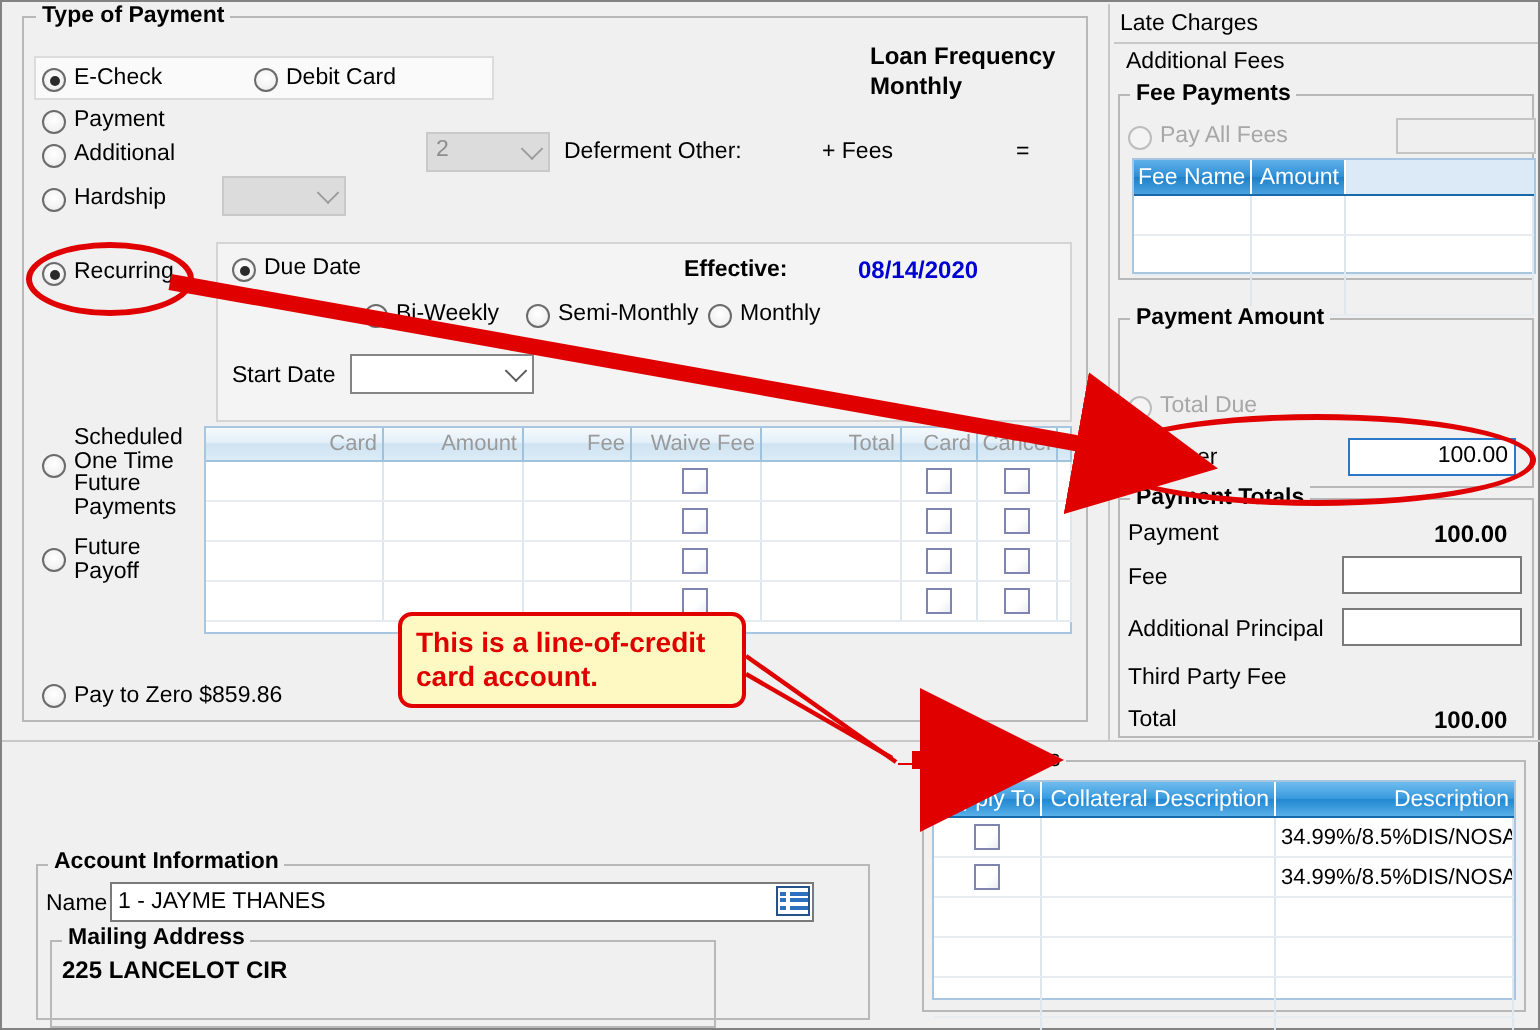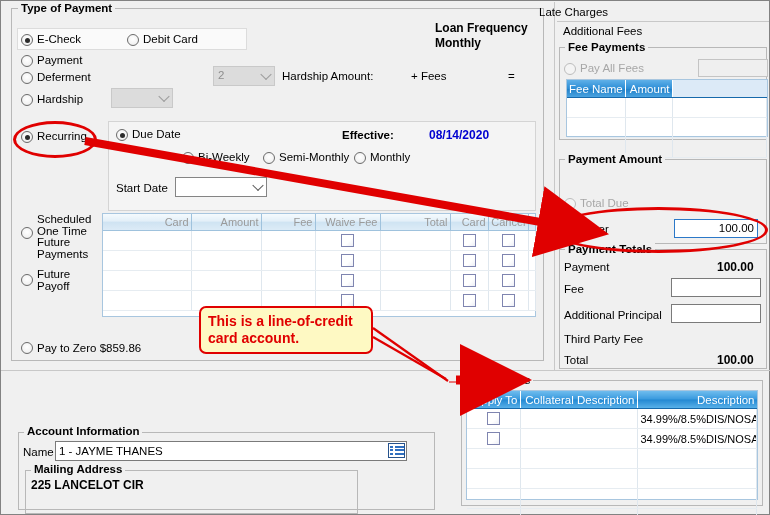--- a/index.html
+++ b/index.html
@@ -112,37 +112,37 @@
     <span class="rdot"></span>
     <span class="rlabel">Debit Card</span>
   </div>
 
   <div class="radio" style="left:20px;top:53px;">
     <span class="rdot"></span>
     <span class="rlabel">Payment</span>
   </div>
   <div class="radio" style="left:20px;top:70px;">
     <span class="rdot"></span>
-    <span class="rlabel">Deferment</span>
+    <span class="rlabel">Additional</span>
   </div>
   <div class="radio" style="left:20px;top:92px;text-align:center;">
     <span class="rdot"></span>
     <span class="rlabel">Hardship</span>
   </div>
 
   <div class="combo dis" style="left:212px;top:65px;width:62px;height:20px;">
     <span>2</span>
     <span class="chev"></span>
   </div>
   <div class="combo dis" style="left:110px;top:87px;width:62px;height:20px;">
     <span></span>
     <span class="chev"></span>
   </div>
 
-  <div class="lbl" style="left:281px;top:69px;">Hardship Amount:</div>
+  <div class="lbl" style="left:281px;top:69px;">Deferment Other:</div>
   <div class="lbl" style="left:410px;top:69px;">+ Fees</div>
   <div class="lbl" style="left:507px;top:69px;">=</div>
 
   <div class="lbl b" style="left:434px;top:20px;font-size:12px;">Loan Frequency</div>
   <div class="lbl b" style="left:434px;top:35px;font-size:12px;">Monthly</div>
 
   <div class="radio" style="left:20px;top:129px;">
     <span class="rdot on"></span>
     <span class="rlabel">Recurring</span>
   </div>
@@ -255,21 +255,21 @@
           <td class="ctr"><span class="cbx" style="display:inline-block;vertical-align:-2px;"></span></td>
           <td class="ctr"><span class="cbx" style="display:inline-block;vertical-align:-2px;"></span></td>
           <td></td>
         </tr>
       </tbody>
     </table>
   </div>
 
   <div class="vdiv" style="left:553px;top:1px;height:368px;"></div>
 
-  <div class="lbl" style="left:538px;top:5px;">Late Charges</div>
+  <div class="lbl" style="left:559px;top:5px;">Late Charges</div>
   <div class="hdiv" style="left:556px;top:20px;width:212px;"></div>
   <div class="lbl" style="left:562px;top:24px;">Additional Fees</div>
 
   <div class="groupbox" style="left:558px;top:46px;width:208px;height:93px;"></div>
   <div class="grouplabel" style="left:564px;top:40px;">Fee Payments</div>
 
   <div class="radio" style="left:563px;top:61px;">
     <span class="rdot dis"></span>
     <span class="rlabel dis">Pay All Fees</span>
   </div>

